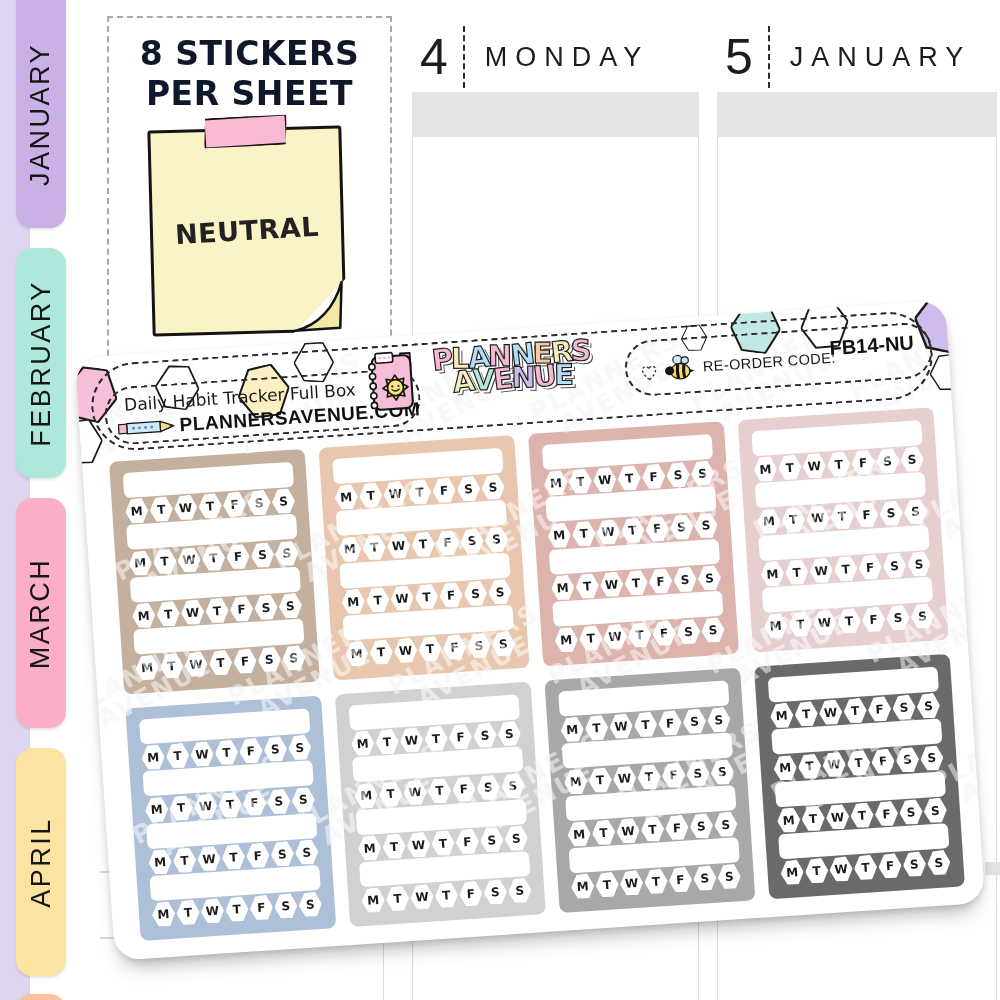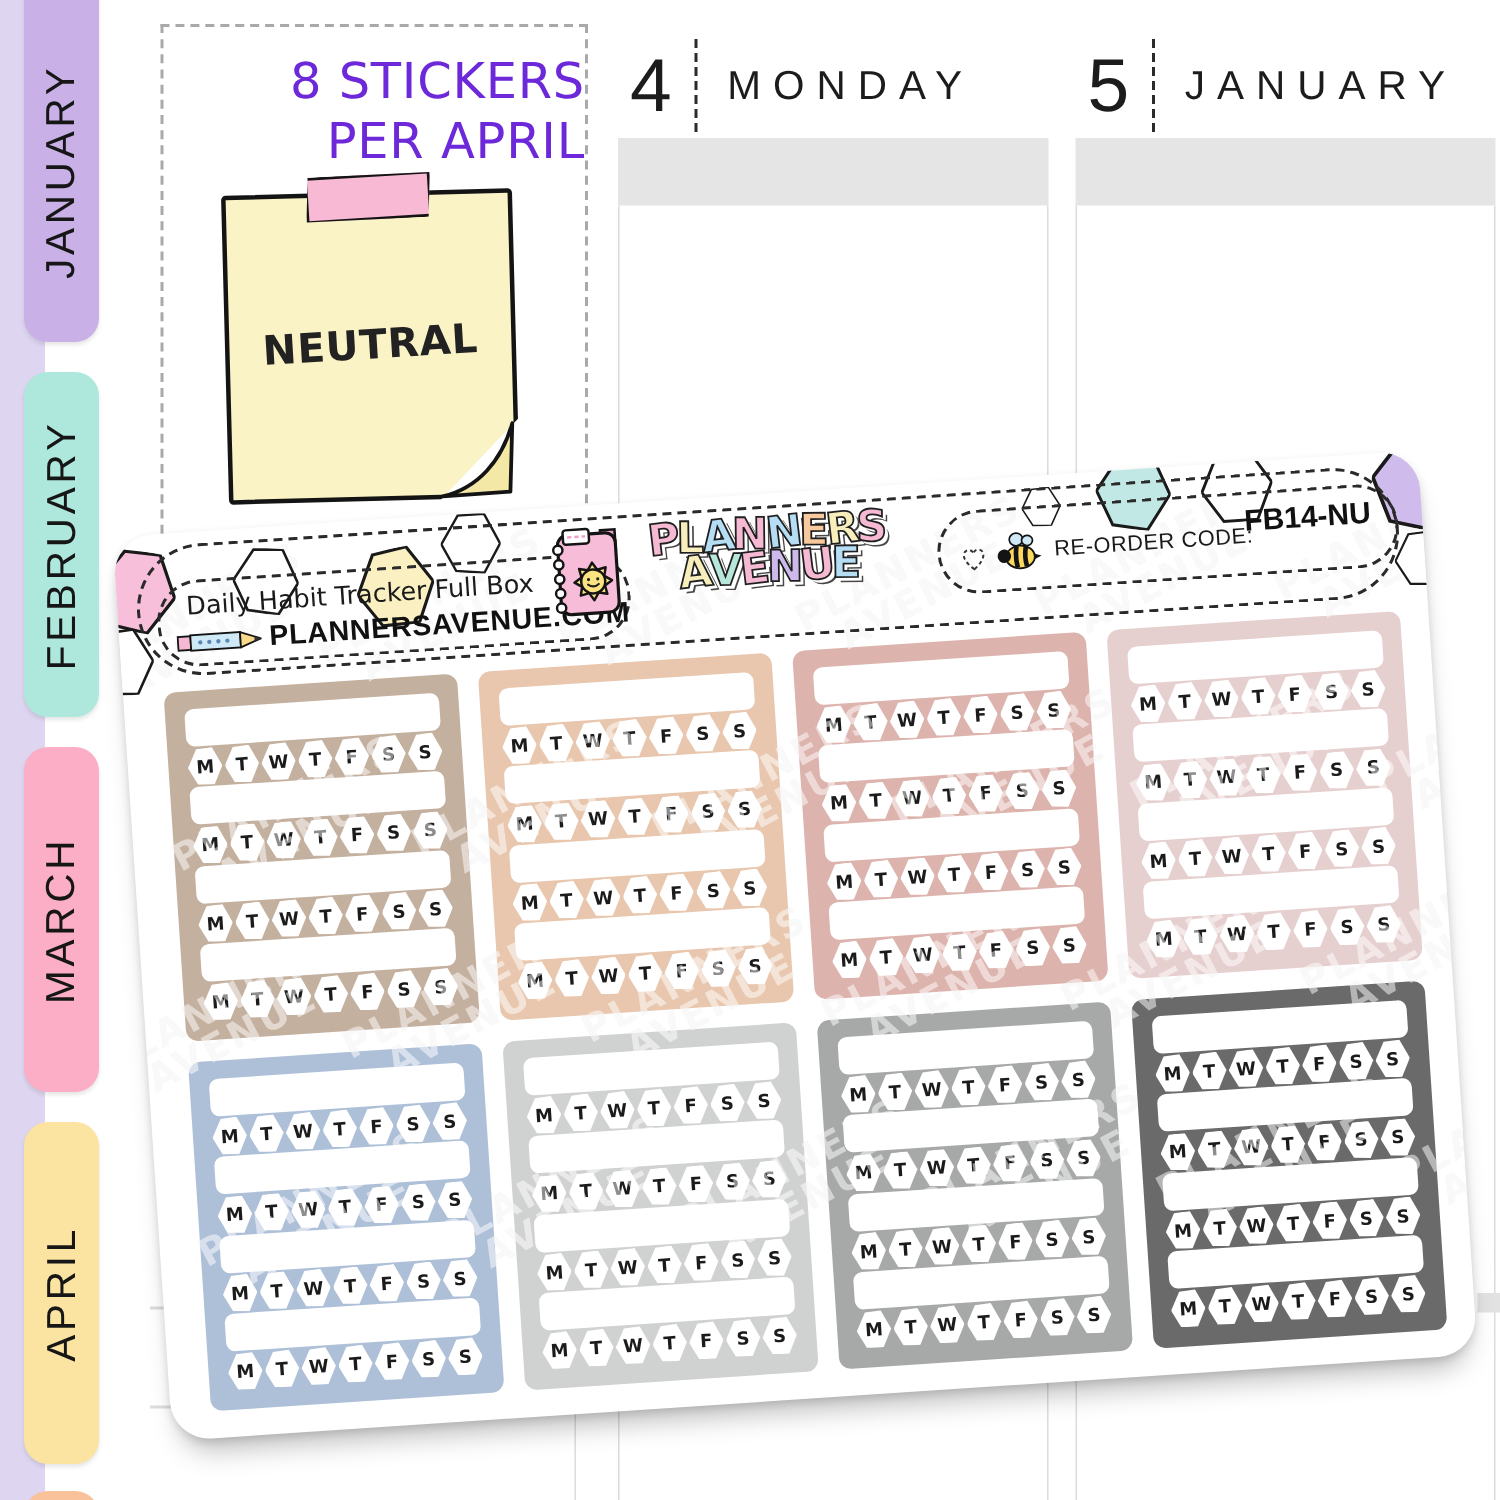--- a/index.html
+++ b/index.html
@@ -21,22 +21,22 @@
   .col-bar{top:92px;height:45px;z-index:1;}
   .col-header{top:24px;height:66px;display:flex;align-items:center;z-index:1;}
   .col-number{font-size:50px;color:#1c1c1c;}
   .col-dash{height:62px;border-left:2.5px dashed #2b2b2b;margin:0 20px 0 15px;}
   .col-day{font-size:27px;letter-spacing:8px;color:#1c1c1c;}
   .bg-line{background:#dcdcdc;z-index:1;}
 
   
   .promo-box{left:107px;top:16px;width:285px;height:360px;border:2px dashed #a9a9a9;
              background:#fff;z-index:2;box-sizing:border-box;}
-  .promo-heading{width:100%;text-align:right;font-family:"DejaVu Sans",sans-serif;
-                 font-weight:normal;font-size:33px;color:#6d28d9;letter-spacing:.5px;}
+  .promo-heading{width:100%;text-align:center;font-family:"DejaVu Sans",sans-serif;
+                 font-weight:bold;font-size:33px;color:#0f172a;letter-spacing:.5px;}
   .note{left:150px;top:128px;width:188px;height:200px;background:#faf3c5;
         border:3px solid #141414;border-radius:3px;transform:rotate(-1.5deg);z-index:3;}
   .tape{left:53px;top:-15px;width:80px;height:27px;border:2.5px solid #141414;
         transform:rotate(-2deg);clip-path:polygon(3% 0,100% 4%,97% 100%,0 96%);}
   .note-text{width:100%;top:84px;text-align:center;font-family:"DejaVu Sans",sans-serif;
              font-weight:bold;font-size:27px;color:#222;transform:rotate(-2deg);
              letter-spacing:.5px;}
   .curl{right:-4px;bottom:-4px;}
 
   
@@ -122,21 +122,21 @@
         <span class="col-day">JANUARY</span>
       </div>
     </div>
   <div class="abs bg-line" style="left:383px;top:137px;width:1px;height:863px;"></div>
   <div class="abs bg-line" style="left:100px;top:871px;width:16px;height:2px;"></div>
   <div class="abs bg-line" style="left:100px;top:937px;width:16px;height:2px;"></div>
   <div class="abs" style="left:985px;top:862px;width:15px;height:13px;background:#e2e2e2;z-index:1;"></div>
 
   <div class="abs promo-box">
     <div class="abs promo-heading" style="top:16px;">8 STICKERS</div>
-    <div class="abs promo-heading" style="top:56px;">PER APRIL</div>
+    <div class="abs promo-heading" style="top:56px;">PER SHEET</div>
   </div>
 
   <div class="abs note" id="note" style="background: rgb(250, 243, 197);">
     <div class="abs tape" id="tape" style="background: rgb(247, 185, 211);"></div>
     <div class="abs note-text">NEUTRAL</div>
     <svg class="abs curl" width="64" height="64" viewBox="0 0 66 66">
       <path d="M66,10 L66,66 L10,66 Z" fill="#ffffff"></path>
       <path d="M12,63 C36,58 53,40 61,14 L58.5,61 Z" fill="#f3e8a6" stroke="#141414" stroke-width="2.6" stroke-linejoin="round"></path>
     </svg>
   </div>

